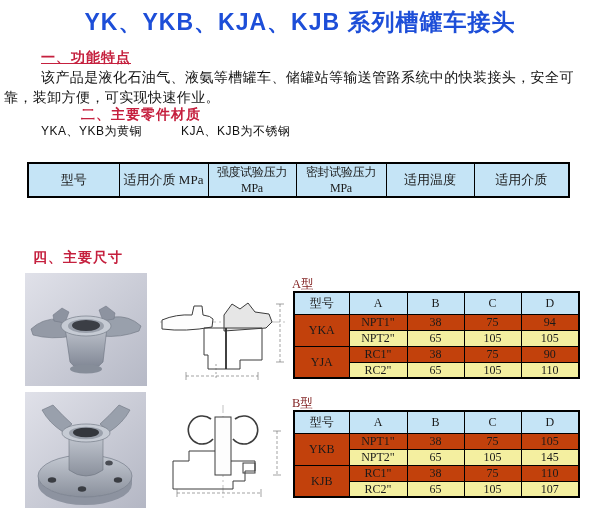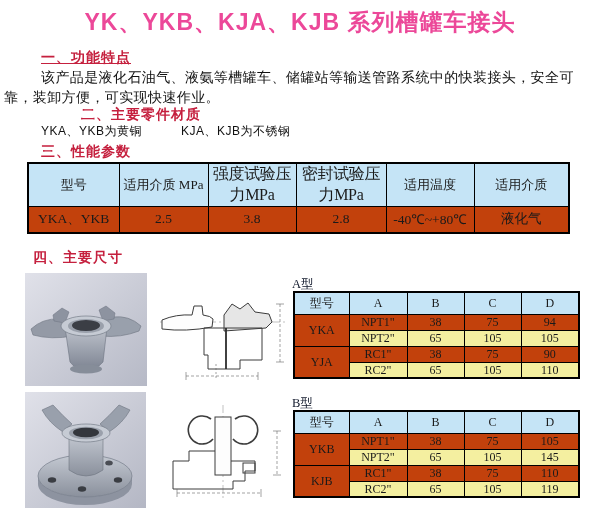--- a/index.html
+++ b/index.html
@@ -3,21 +3,21 @@
 <meta charset="utf-8">
 <style>
   html,body{margin:0;padding:0;background:#f2f2f2;}
   #page{
     position:relative;width:600px;height:516px;background:#ffffff;
     font-family:"Liberation Sans",sans-serif;color:#111;overflow:hidden;
     margin:0 auto;
   }
   .page-title{
     position:absolute;top:7px;left:0;width:100%;text-align:center;
-    font-size:23px;font-weight:bold;letter-spacing:1px;color:#ec4899;
+    font-size:23px;font-weight:bold;letter-spacing:1px;color:#1d4ed8;
   }
   .h-red{
     position:absolute;font-size:14px;font-weight:bold;
     color:var(--accent-red,#c5203e);letter-spacing:1px;white-space:nowrap;
   }
   .h1{left:41px;top:49px;text-decoration:underline;}
   .h2{left:41px;top:106px;margin-left:40px;}
   .h3{left:41px;top:143px;}
   .h4{left:33px;top:249px;}
   .body-par{
@@ -33,31 +33,31 @@
   th,td{
     border:1px solid #000;text-align:center;vertical-align:middle;padding:0;
     font-family:"Liberation Serif",serif;font-size:13px;color:#1a1a1a;overflow:hidden;
   }
   .hrow th{background:var(--header-blue,#c5e4f6);font-weight:normal;}
   .yrow td{background:var(--row-yellow,#f4efa0);}
   
   .ptable{left:27px;top:162px;width:541px;}
   .ptable tr.hrow{height:25px;}
   .ptable tr{height:26px;}
-  .ptable th.sm{font-size:16px;letter-spacing:-0.3px;}
+  .ptable th.sm{font-size:12px;letter-spacing:-0.3px;}
   .ptable td{font-size:13.5px;}
   
   .dtable{width:285px;}
   .dtable tr.hrow{height:22px;}
   .dtable tr{height:16px;}
   .dtable th,.dtable td{font-size:12px;line-height:14px;}
   #table-a{left:293px;top:291px;}
   #table-b{left:293px;top:410px;}
   .dim-label{
-    position:absolute;font-family:"Liberation Serif",serif;font-size:12.5px;color:#0f172a;
+    position:absolute;font-family:"Liberation Serif",serif;font-size:12.5px;color:#7f1d1d;
   }
   #label-a{left:292px;top:276px;}
   #label-b{left:292px;top:395px;}
   .fig{position:absolute;}
   #photo-a{left:25px;top:273px;width:122px;height:113px;}
   #drawing-a{left:158px;top:284px;width:132px;height:100px;}
   #photo-b{left:25px;top:392px;width:121px;height:116px;}
   #drawing-b{left:157px;top:403px;width:133px;height:100px;}
   .fig svg{display:block;width:100%;height:100%;}
 </style>
@@ -70,48 +70,39 @@
 
   <div class="h-red h1">一、功能特点</div>
   <div class="body-par">该产品是液化石油气、液氨等槽罐车、储罐站等输送管路系统中的快装接头，安全可靠，装卸方便，可实现快速作业。</div>
 
   <div class="h-red h2">二、主要零件材质</div>
   <div class="materials-line">
     <span>YKA、YKB为黄铜</span>
     <span>KJA、KJB为不锈钢</span>
   </div>
 
-  <div class="h-red h3">三、性能参数</div>
 
   <table class="ptable">
     <colgroup>
         <col style="width:91px">
         <col style="width:89px">
         <col style="width:88px">
         <col style="width:90px">
         <col style="width:88px">
         <col style="width:95px">
       </colgroup>
     <tbody>
         <tr class="hrow">
       <th>型号</th>
       <th>适用介质 MPa</th>
       <th class="sm">强度试验压力MPa</th>
       <th class="sm">密封试验压力MPa</th>
       <th>适用温度</th>
       <th>适用介质</th>
     </tr>
-    <tr>
-      <td>YKA、YKB</td>
-      <td>2.5</td>
-      <td>3.8</td>
-      <td>2.8</td>
-      <td>-40℃~+80℃</td>
-      <td>液化气</td>
-    </tr>
   </tbody>
     </table>
 
   <div class="h-red h4">四、主要尺寸</div>
 
   <div class="fig" id="photo-a">
     <svg viewBox="0 0 122 113">
       <defs>
         <linearGradient id="pbgA" x1="0" y1="0" x2="1" y2="1">
           <stop offset="0" stop-color="#e0e1e9"></stop>
@@ -281,18 +272,18 @@
       <td rowspan="2">KJB</td>
       <td>RC1"</td>
       <td>38</td>
       <td>75</td>
       <td>110</td>
     </tr>
     <tr class="yrow">
       <td>RC2"</td>
       <td>65</td>
       <td>105</td>
-      <td>119</td>
+      <td>107</td>
     </tr>
   </tbody>
     </table>
 
 </div>
 
 </body></html>

